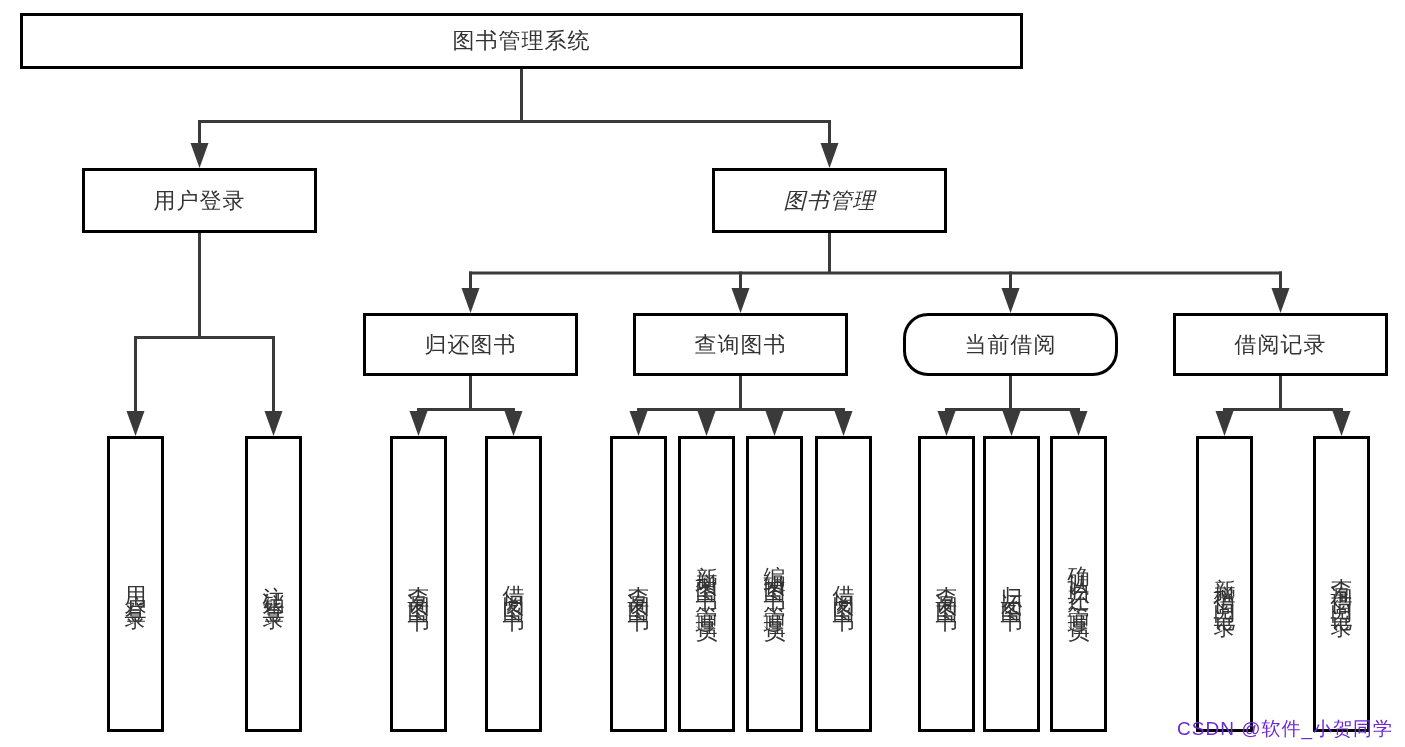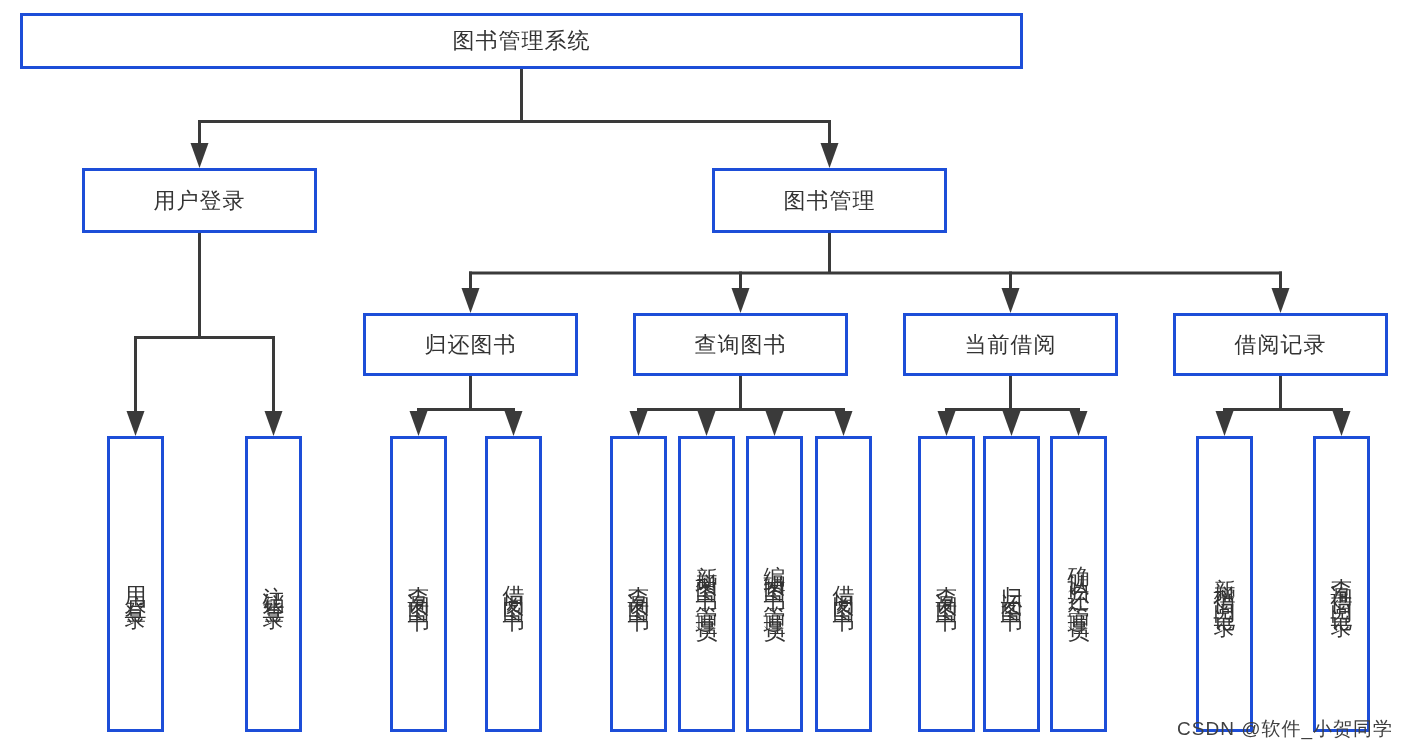--- a/index.html
+++ b/index.html
@@ -14,21 +14,21 @@
   .connectors {
     position: absolute;
     left: 0; top: 0;
     width: 1405px; height: 747px;
     z-index: 1;
   }
   .node {
     position: absolute;
     box-sizing: border-box;
     background: #ffffff;
-    border: 3px solid #1d4ed8;
+    border: 3px solid #000000;
     display: flex;
     align-items: center;
     justify-content: center;
     color: #333333;
     font-size: 22px;
     letter-spacing: 1px;
     z-index: 2;
     white-space: nowrap;
   }
   .node-v { padding: 0; }
@@ -38,21 +38,21 @@
     letter-spacing: 8px;
     line-height: 1;
     font-size: 22px;
     color: #333333;
   }
   .watermark {
     position: absolute;
     right: 12px;
     bottom: 5px;
     font-size: 19px;
-    color: #404040;
+    color: #6d28d9;
     letter-spacing: 1px;
     z-index: 5;
     white-space: nowrap;
   }
 </style>
 </head>
 <body>
 
 <div class="stage">
 
@@ -120,25 +120,25 @@
       <polygon points="1002.5,411 1020.5,411 1011.5,436"></polygon>
       <polygon points="1069.5,411 1087.5,411 1078.5,436"></polygon>
       <polygon points="1215.5,411 1233.5,411 1224.5,436"></polygon>
       <polygon points="1332.5,411 1350.5,411 1341.5,436"></polygon>
     </g>
   </svg>
 
   <div class="node" style="left:20px; top:13px; width:1003px; height:56px;">图书管理系统</div>
 
   <div class="node" style="left:82px; top:168px; width:235px; height:65px;">用户登录</div>
-  <div class="node" style="left:712px; top:168px; width:235px; height:65px;">图书管理</div>
+  <div class="node" style="left:712px; top:168px; width:235px; height:65px;font-style:italic;">图书管理</div>
 
   <div class="node" style="left:363px; top:313px; width:215px; height:63px;">归还图书</div>
   <div class="node" style="left:633px; top:313px; width:215px; height:63px;">查询图书</div>
-  <div class="node" style="left:903px; top:313px; width:215px; height:63px;">当前借阅</div>
+  <div class="node" style="left:903px; top:313px; width:215px; height:63px;border-radius:25px;">当前借阅</div>
   <div class="node" style="left:1173px; top:313px; width:215px; height:63px;">借阅记录</div>
 
   <div class="node node-v" style="left:107px; top:436px; width:57px; height:296px;">
     <span class="vtext">用户登录</span>
   </div>
   <div class="node node-v" style="left:245px; top:436px; width:57px; height:296px;">
     <span class="vtext">注销登录</span>
   </div>
 
   <div class="node node-v" style="left:390px; top:436px; width:57px; height:296px;">

